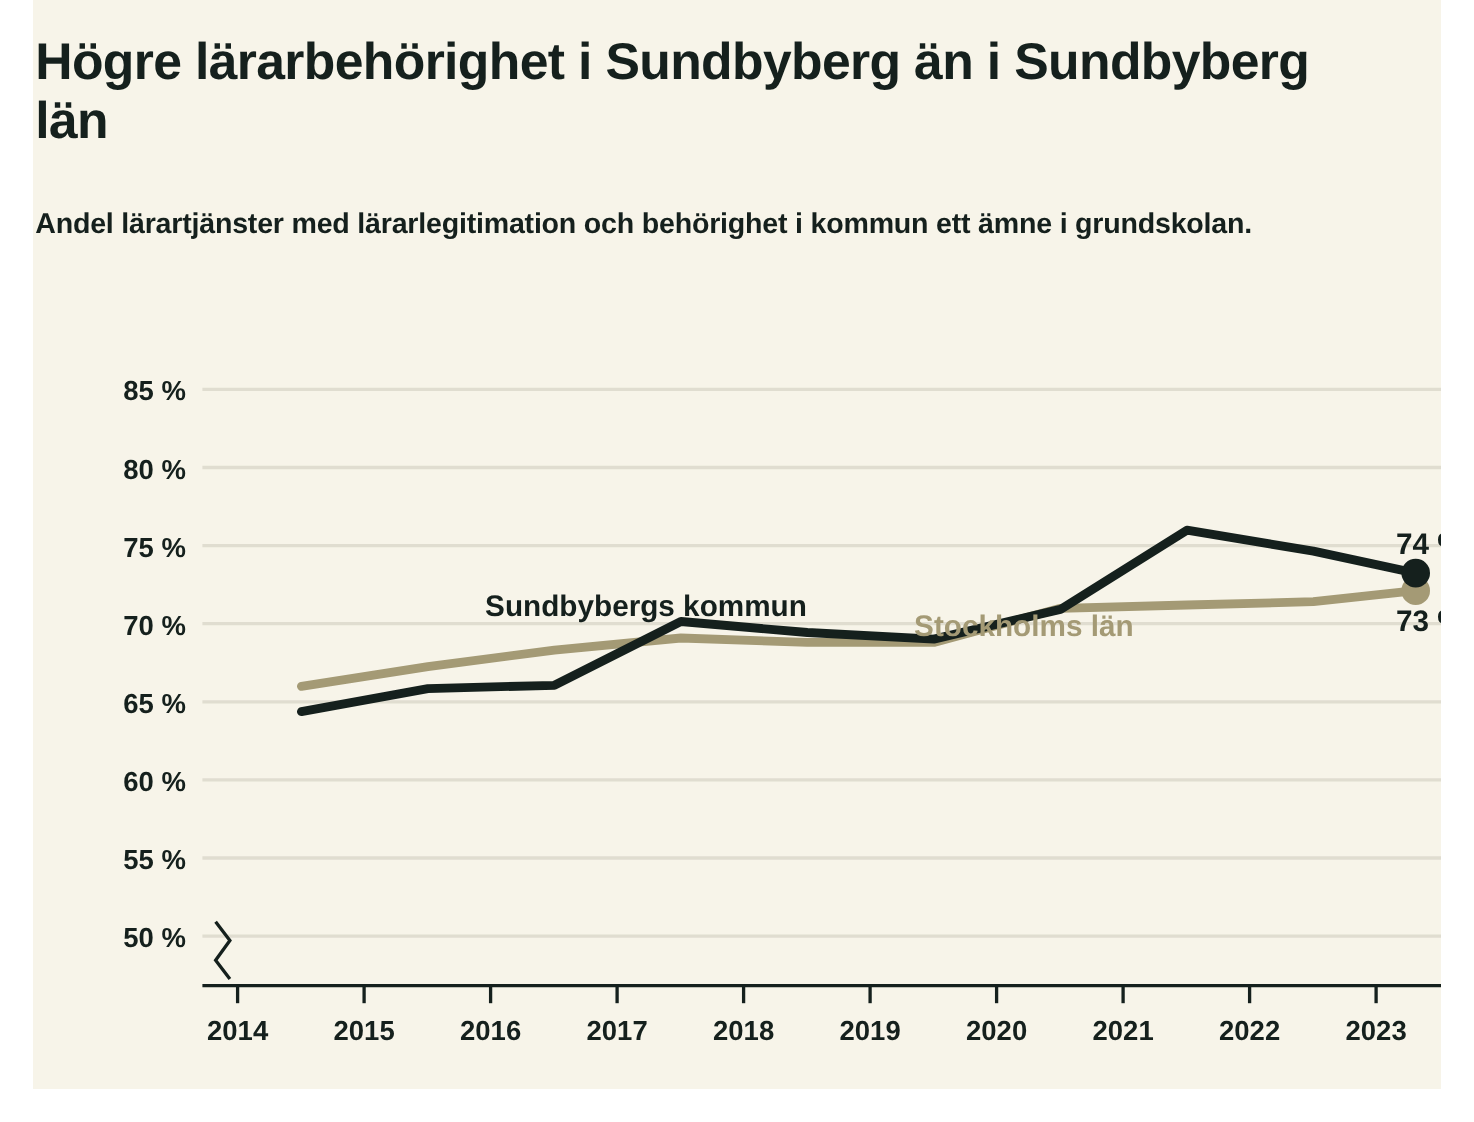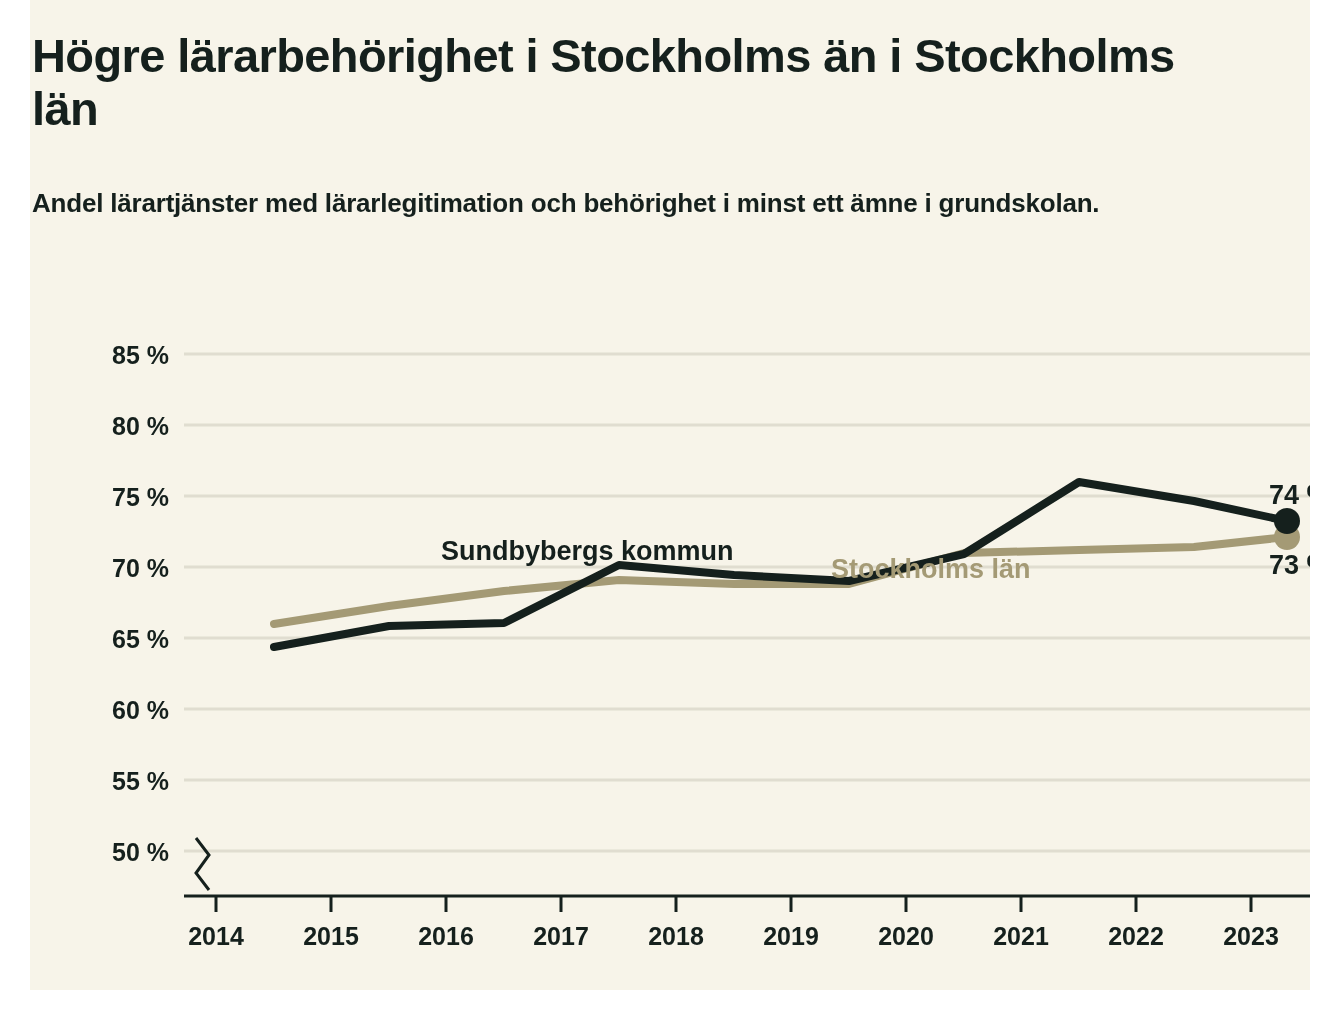--- a/index.html
+++ b/index.html
@@ -81,22 +81,22 @@
     font-weight: bold;
     fill: #15201d;
     text-anchor: start;
   }
 </style>
 </head>
 <body>
 
 <div class="chart-card">
 
-  <div class="title">Högre lärarbehörighet i Stockholms än i Stockholms län</div>
-  <div class="subtitle">Andel lärartjänster med lärarlegitimation och behörighet i minst ett ämne i grundskolan.</div>
+  <div class="title">Högre lärarbehörighet i Sundbyberg än i Sundbyberg län</div>
+  <div class="subtitle">Andel lärartjänster med lärarlegitimation och behörighet i kommun ett ämne i grundskolan.</div>
 
   <div class="plot">
     <svg width="1280" height="650" viewBox="0 0 1280 650">
 
       <g>
         <line x1="115" y1="44" x2="1250" y2="44" stroke="#e0ddd0" stroke-width="3"></line>
         <line x1="115" y1="115" x2="1250" y2="115" stroke="#e0ddd0" stroke-width="3"></line>
         <line x1="115" y1="186" x2="1250" y2="186" stroke="#e0ddd0" stroke-width="3"></line>
         <line x1="115" y1="257" x2="1250" y2="257" stroke="#e0ddd0" stroke-width="3"></line>
         <line x1="115" y1="328" x2="1250" y2="328" stroke="#e0ddd0" stroke-width="3"></line>

